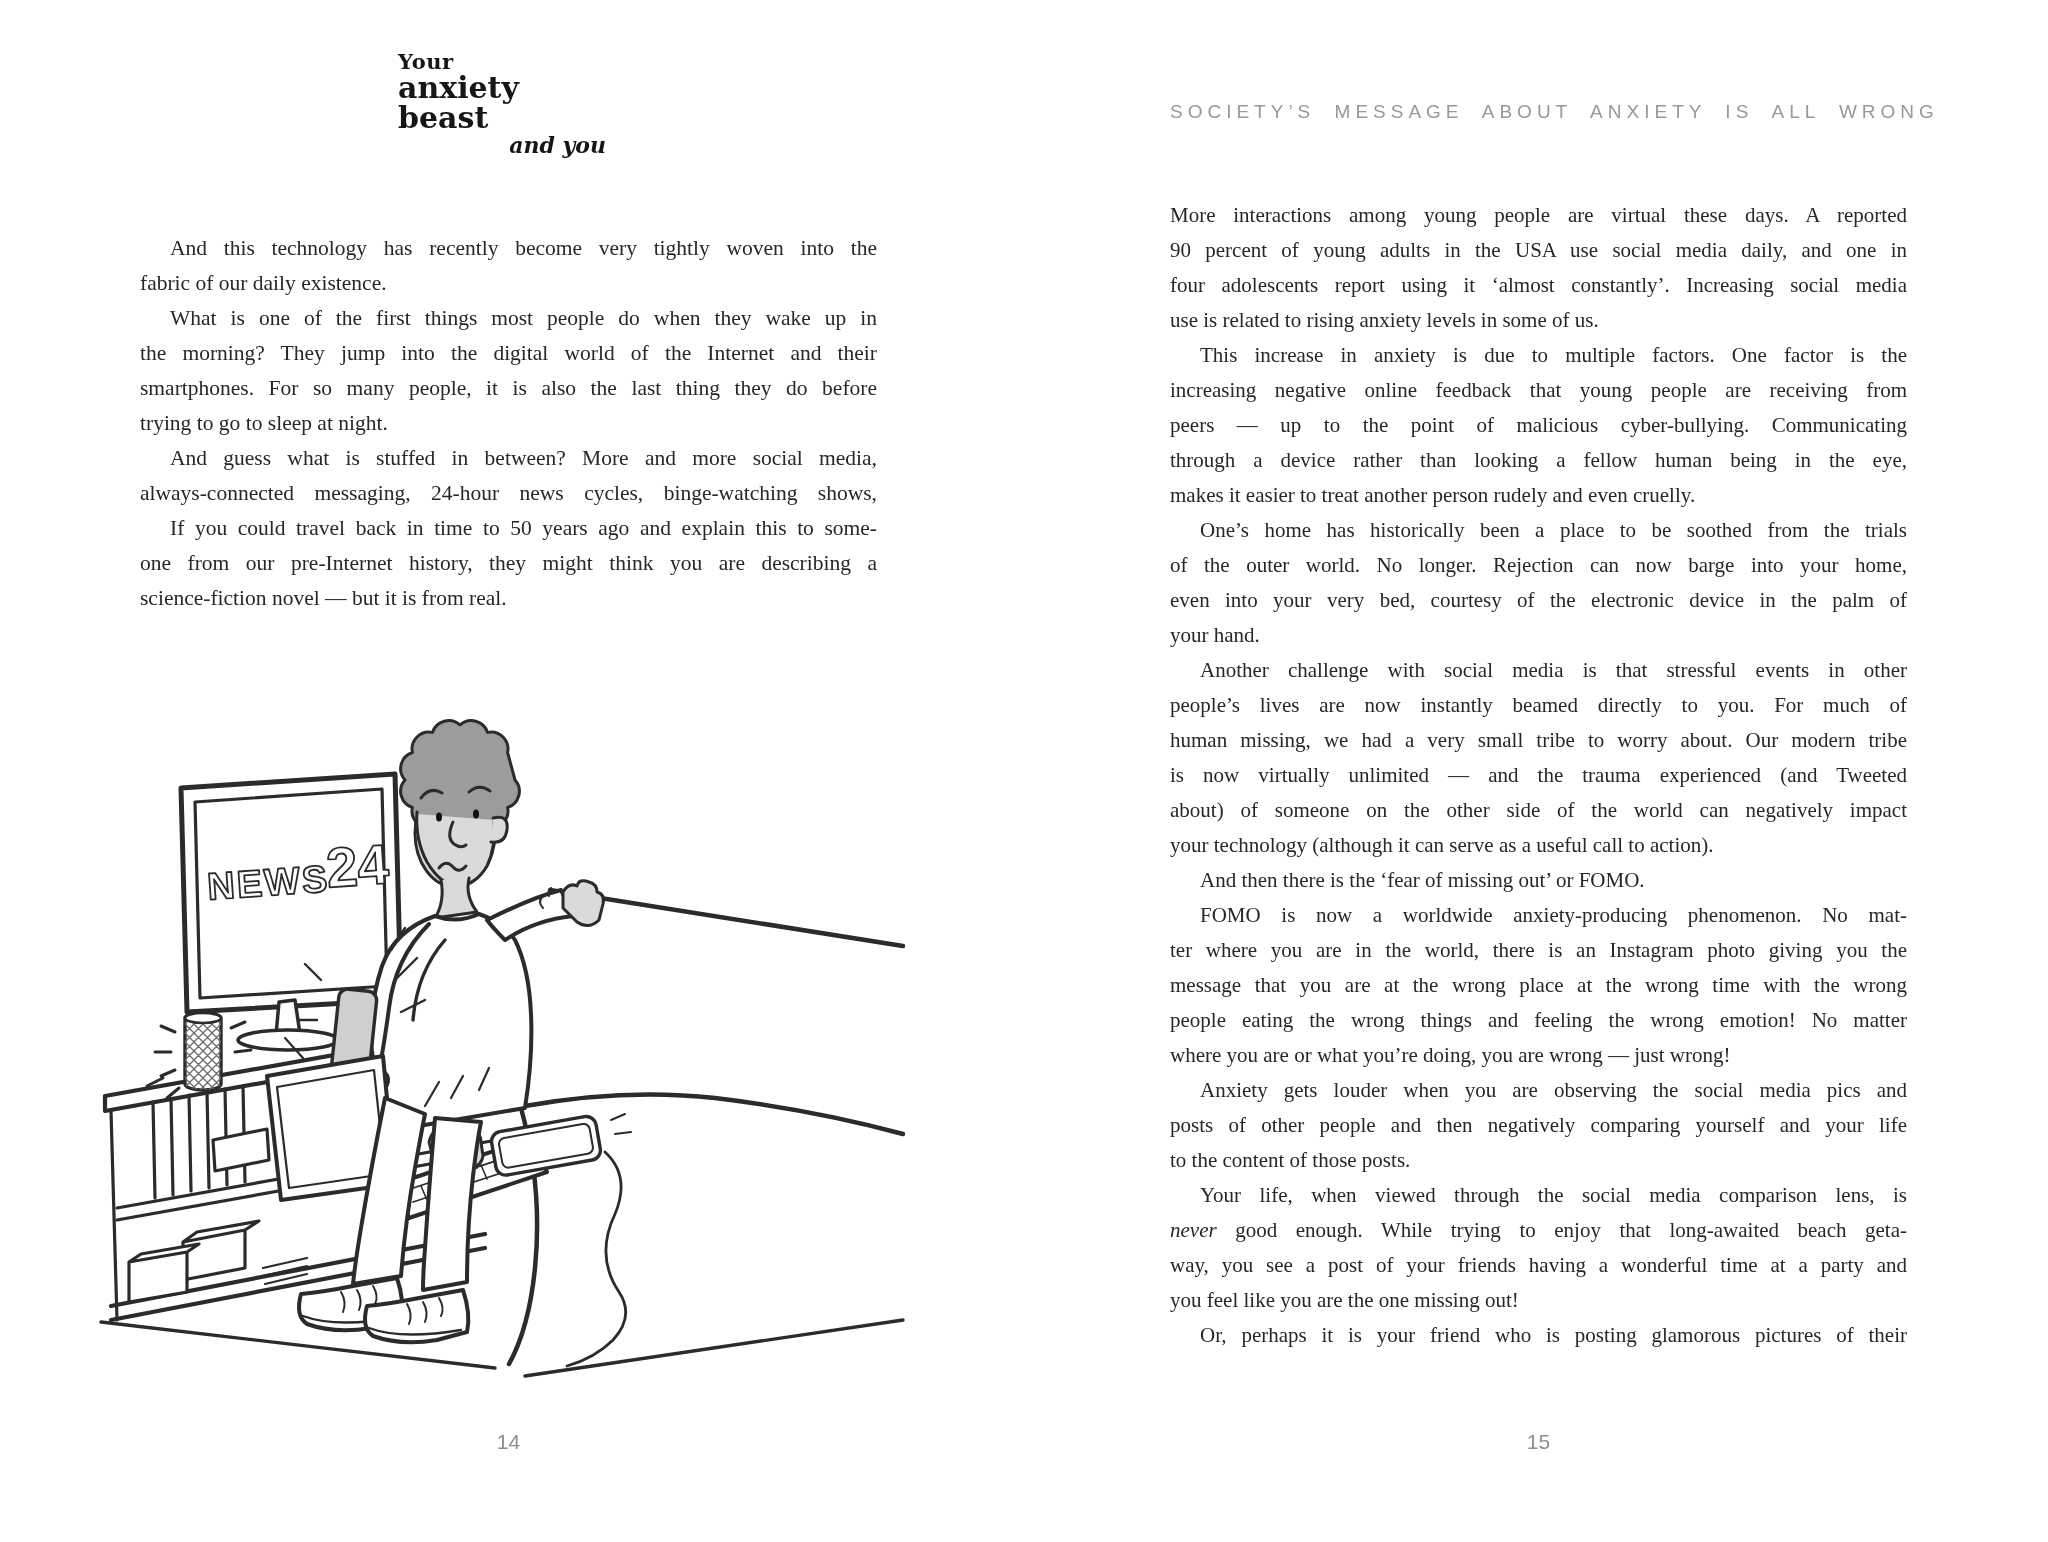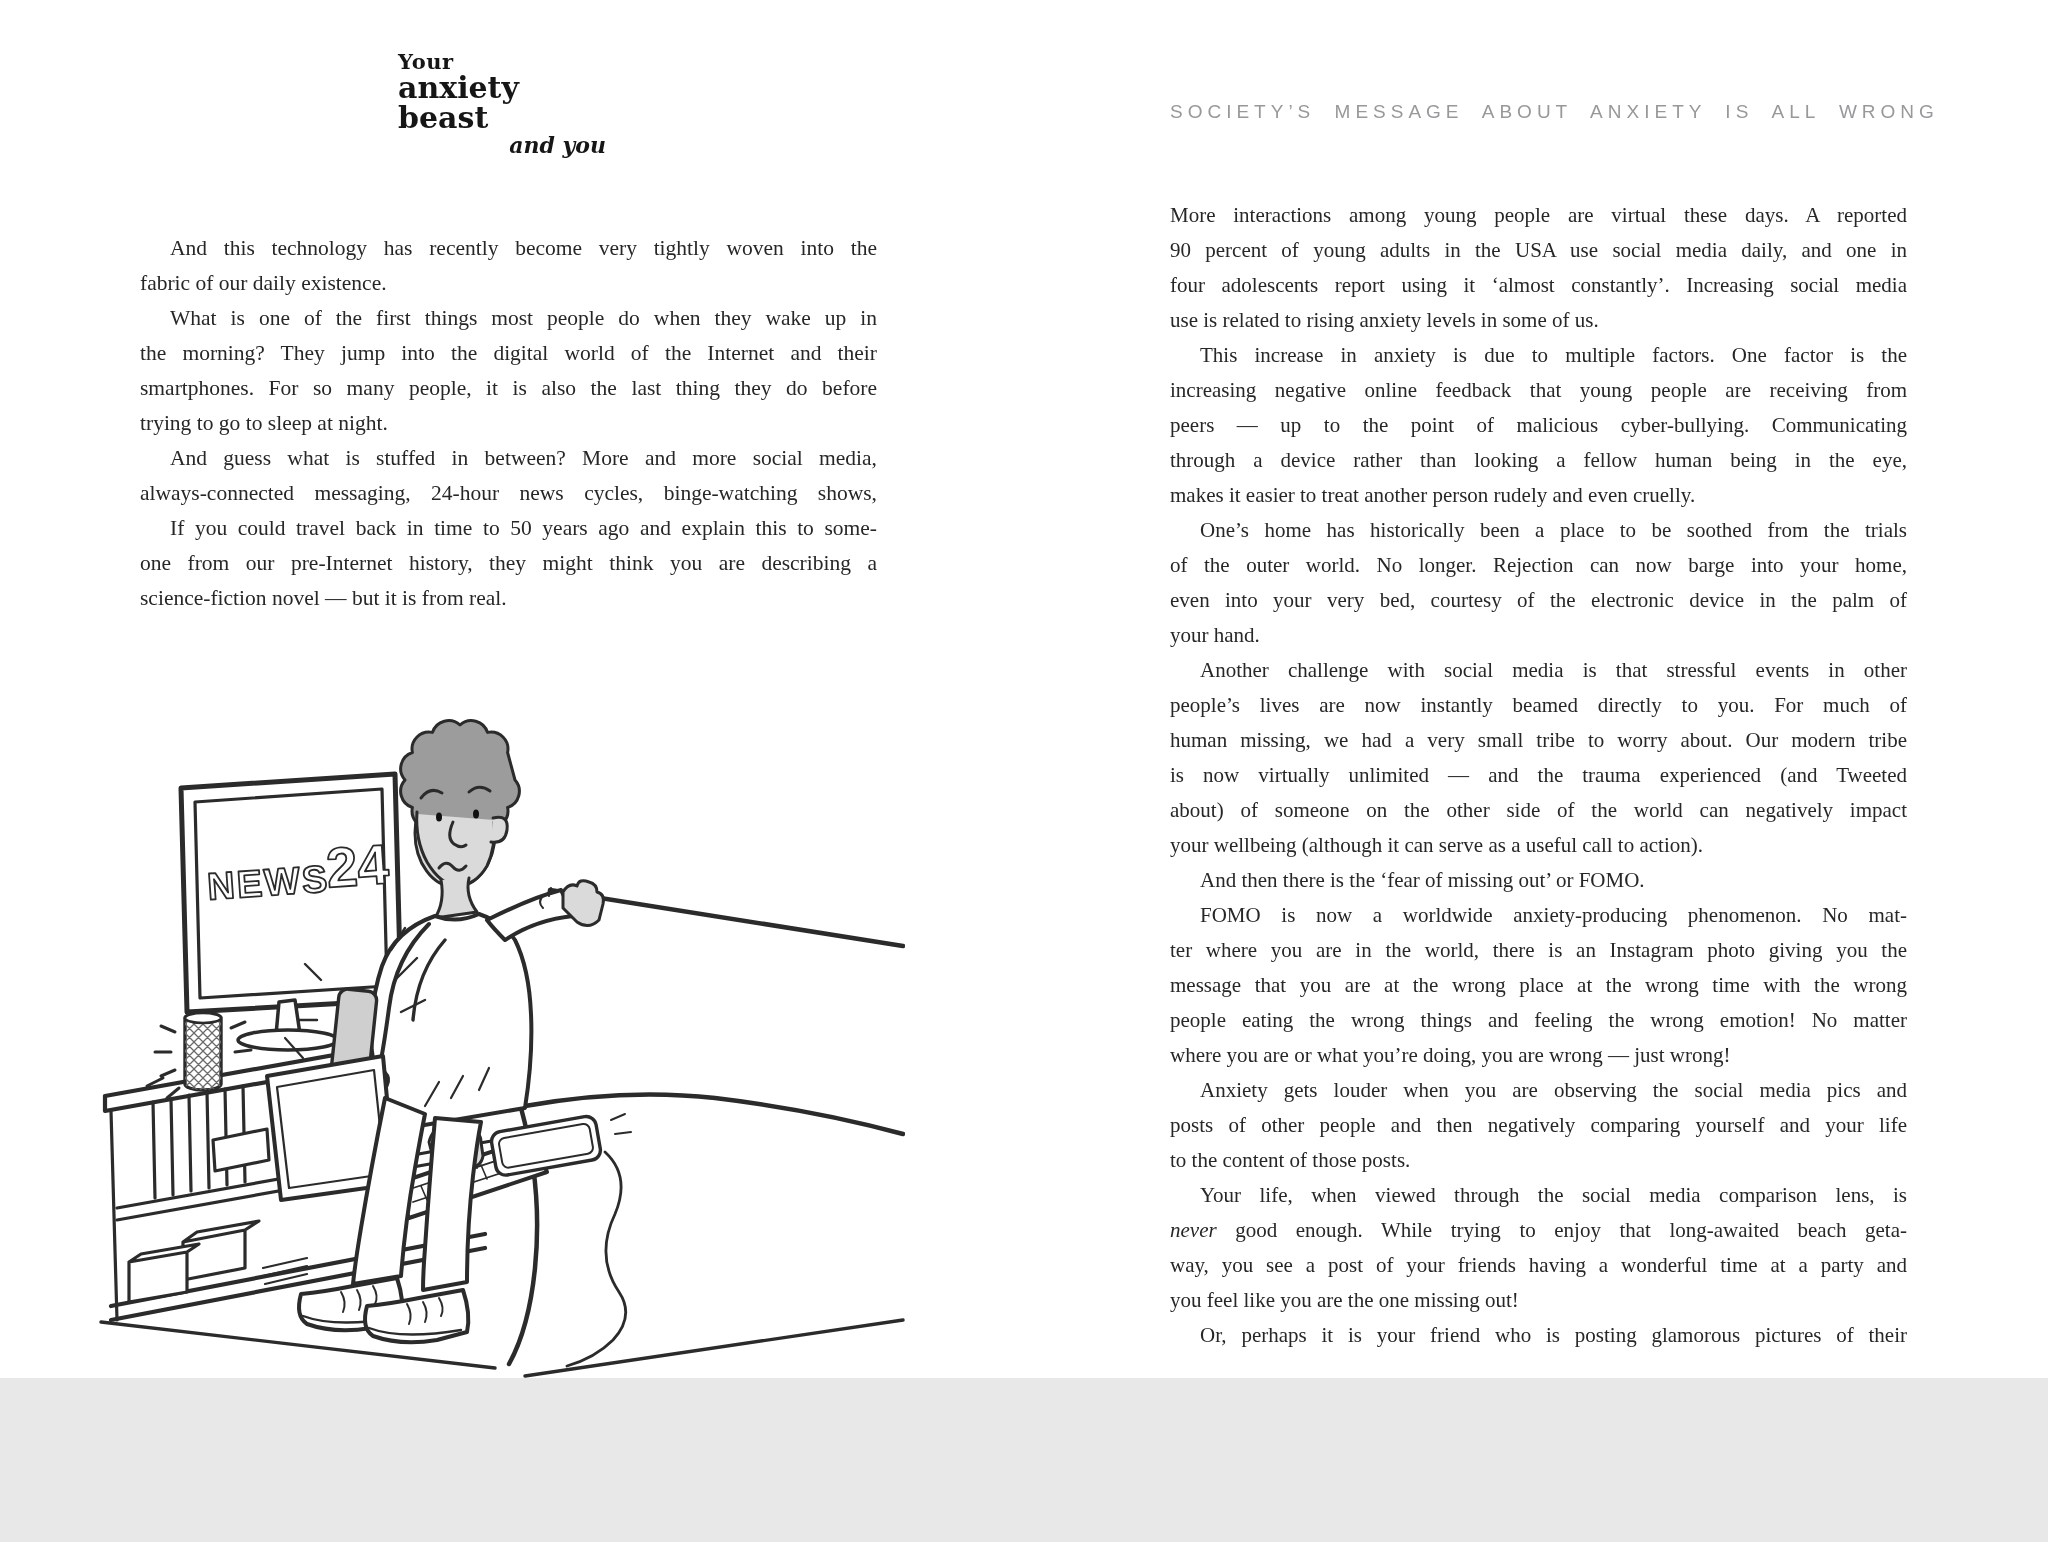--- a/index.html
+++ b/index.html
@@ -1,17 +1,17 @@
 <!DOCTYPE html>
 <html><head>
 <meta charset="utf-8">
 <style>
   html,body { margin:0; padding:0; background:#e8e8e8; }
   .spread {
-    position:relative; width:2048px; height:1378px; background:#ffffff;
+    position:relative; width:2048px; height:1542px; background:#ffffff;
     overflow:hidden; color:#262626;
   }
   
   .logo {
     position:absolute; left:398px; top:50px; width:208px;
     font-family:"DejaVu Serif", serif; font-weight:bold; color:#161616;
   }
   .logo-l1 { font-size:21px; line-height:23px; letter-spacing:0.5px; }
   .logo-l2 { font-size:30px; line-height:30px; }
   .logo-l3 { font-size:22px; line-height:24px; font-style:italic; text-align:right; }
@@ -198,21 +198,21 @@
       <div class="bl">makes it easier to treat another person rudely and even cruelly.</div>
       <div class="bl ind just">One’s home has historically been a place to be soothed from the trials</div>
       <div class="bl just">of the outer world. No longer. Rejection can now barge into your home,</div>
       <div class="bl just">even into your very bed, courtesy of the electronic device in the palm of</div>
       <div class="bl">your hand.</div>
       <div class="bl ind just">Another challenge with social media is that stressful events in other</div>
       <div class="bl just">people’s lives are now instantly beamed directly to you. For much of</div>
       <div class="bl just">human missing, we had a very small tribe to worry about. Our modern tribe</div>
       <div class="bl just">is now virtually unlimited — and the trauma experienced (and Tweeted</div>
       <div class="bl just">about) of someone on the other side of the world can negatively impact</div>
-      <div class="bl">your wellbeing (although it can serve as a useful call to action).</div>
+      <div class="bl">your technology (although it can serve as a useful call to action).</div>
       <div class="bl ind">And then there is the ‘fear of missing out’ or FOMO.</div>
       <div class="bl ind just">FOMO is now a worldwide anxiety-producing phenomenon. No mat-</div>
       <div class="bl just">ter where you are in the world, there is an Instagram photo giving you the</div>
       <div class="bl just">message that you are at the wrong place at the wrong time with the wrong</div>
       <div class="bl just">people eating the wrong things and feeling the wrong emotion! No matter</div>
       <div class="bl">where you are or what you’re doing, you are wrong — just wrong!</div>
       <div class="bl ind just">Anxiety gets louder when you are observing the social media pics and</div>
       <div class="bl just">posts of other people and then negatively comparing yourself and your life</div>
       <div class="bl">to the content of those posts.</div>
       <div class="bl ind just">Your life, when viewed through the social media comparison lens, is</div>

